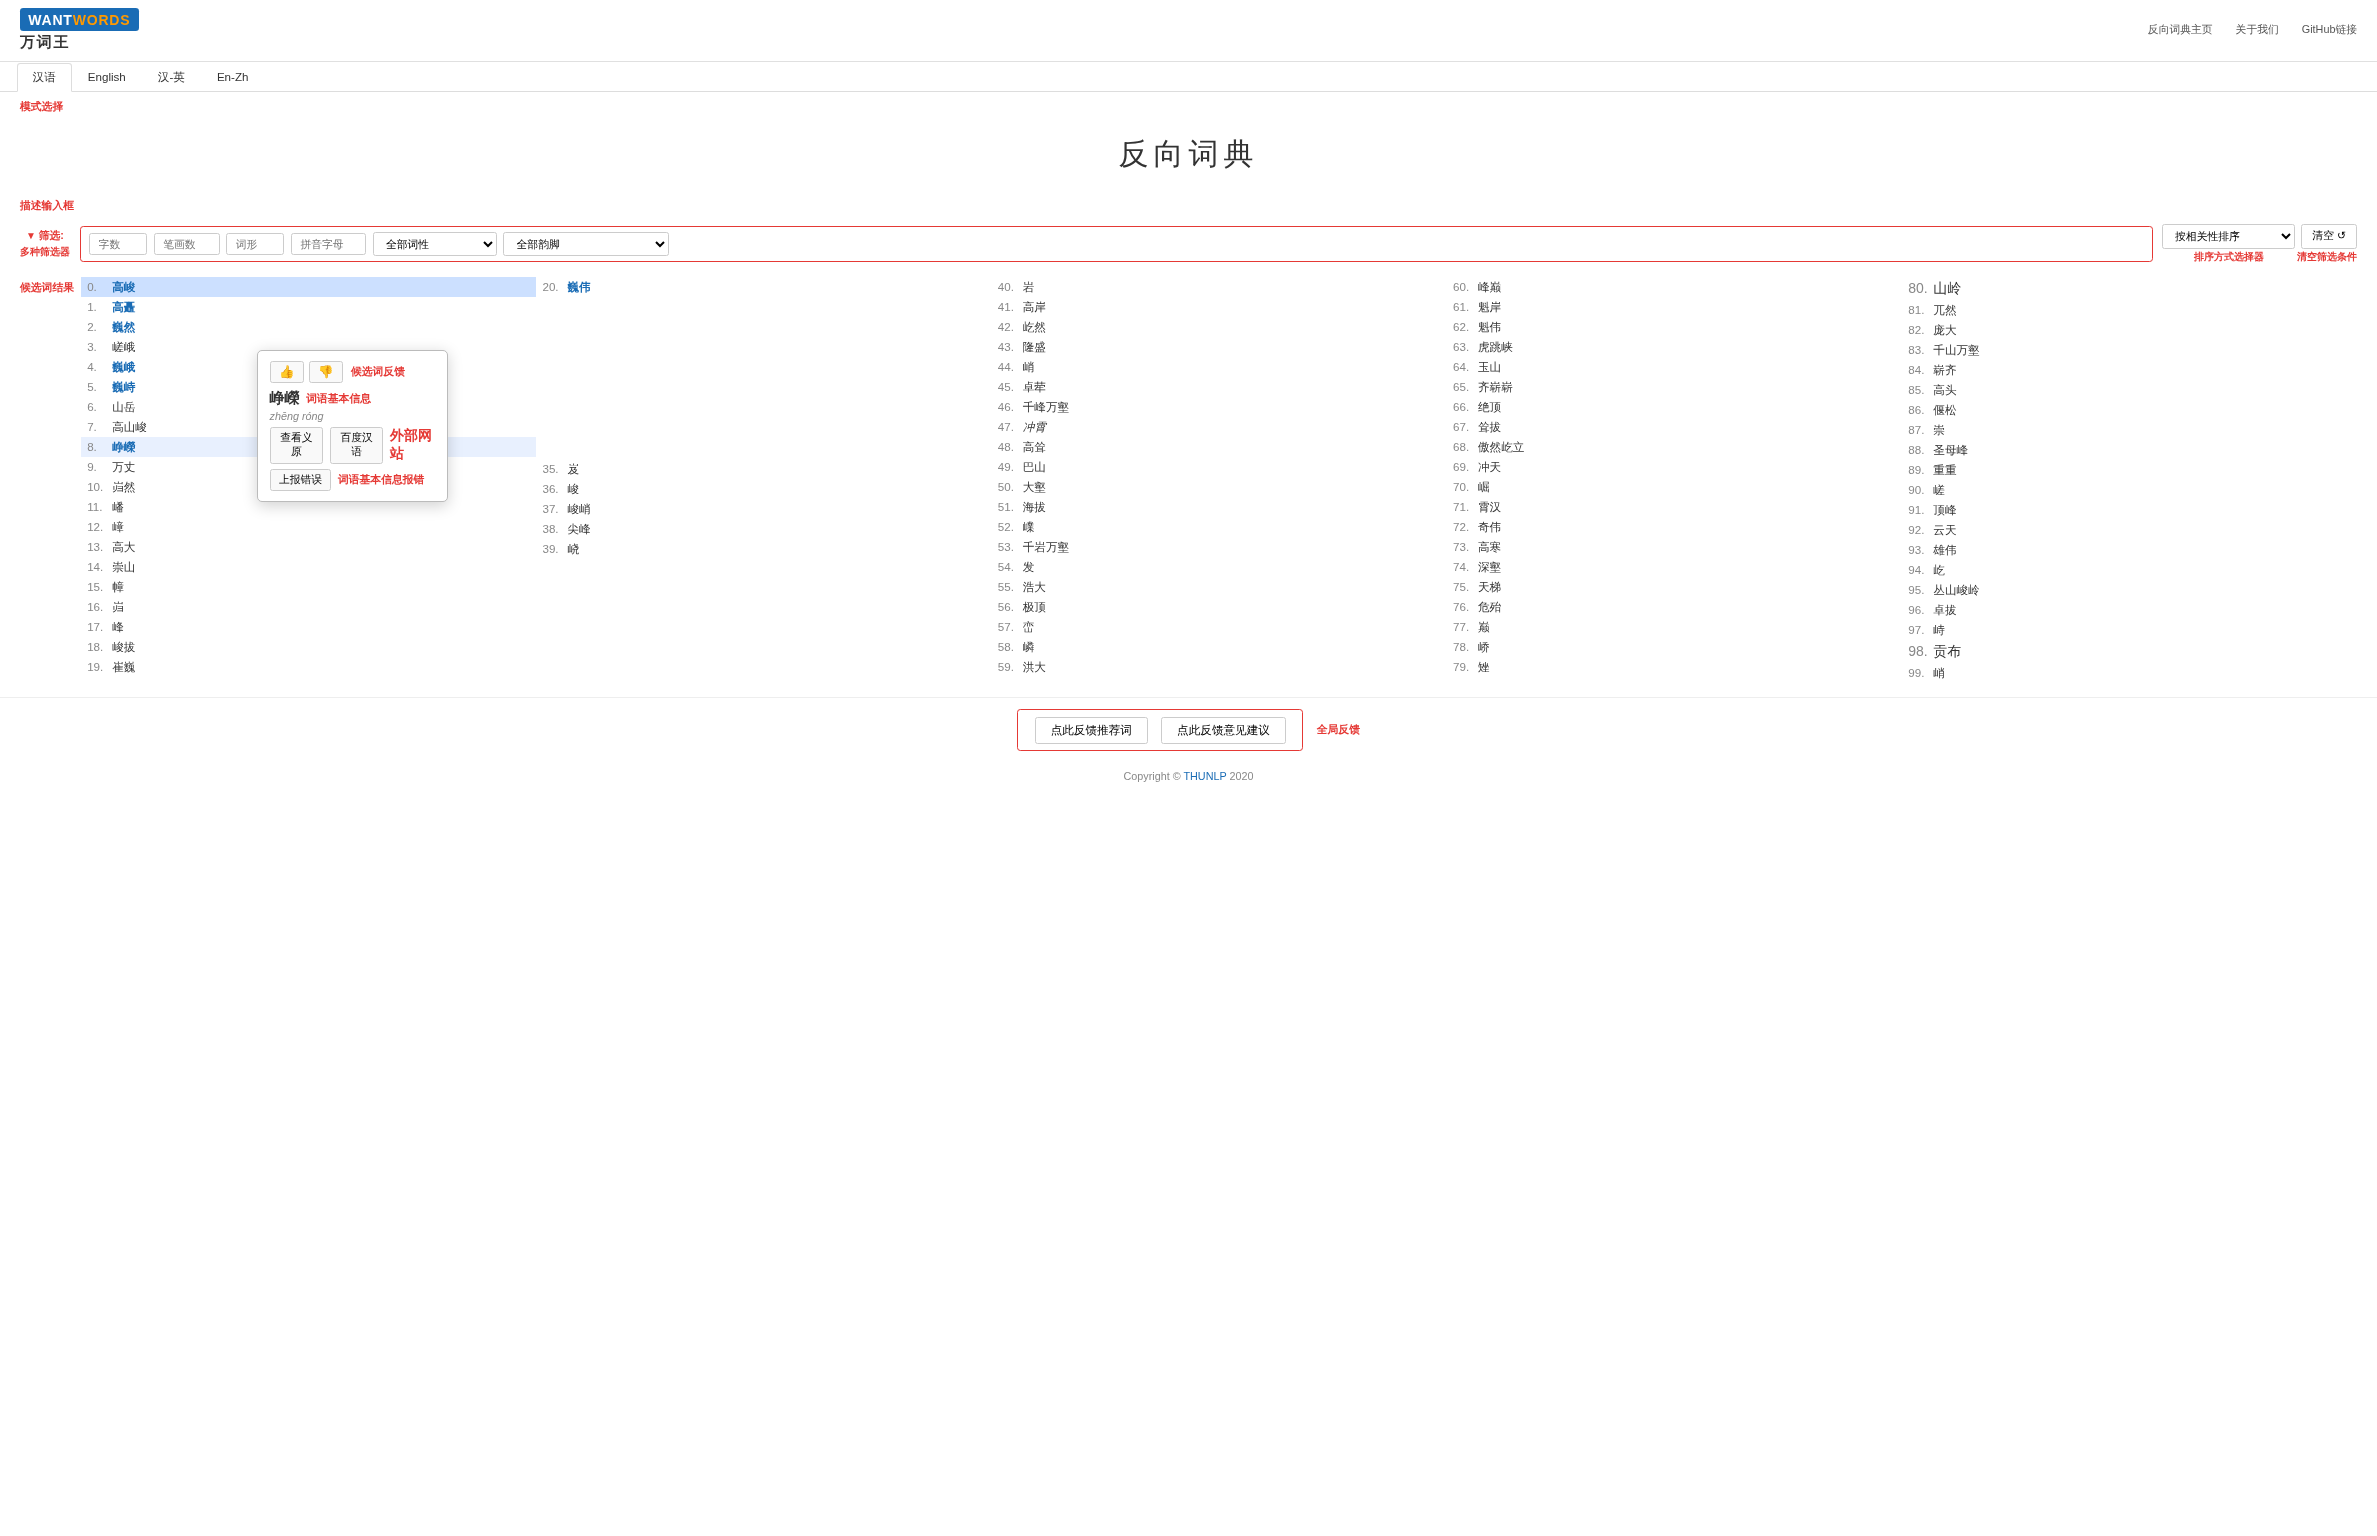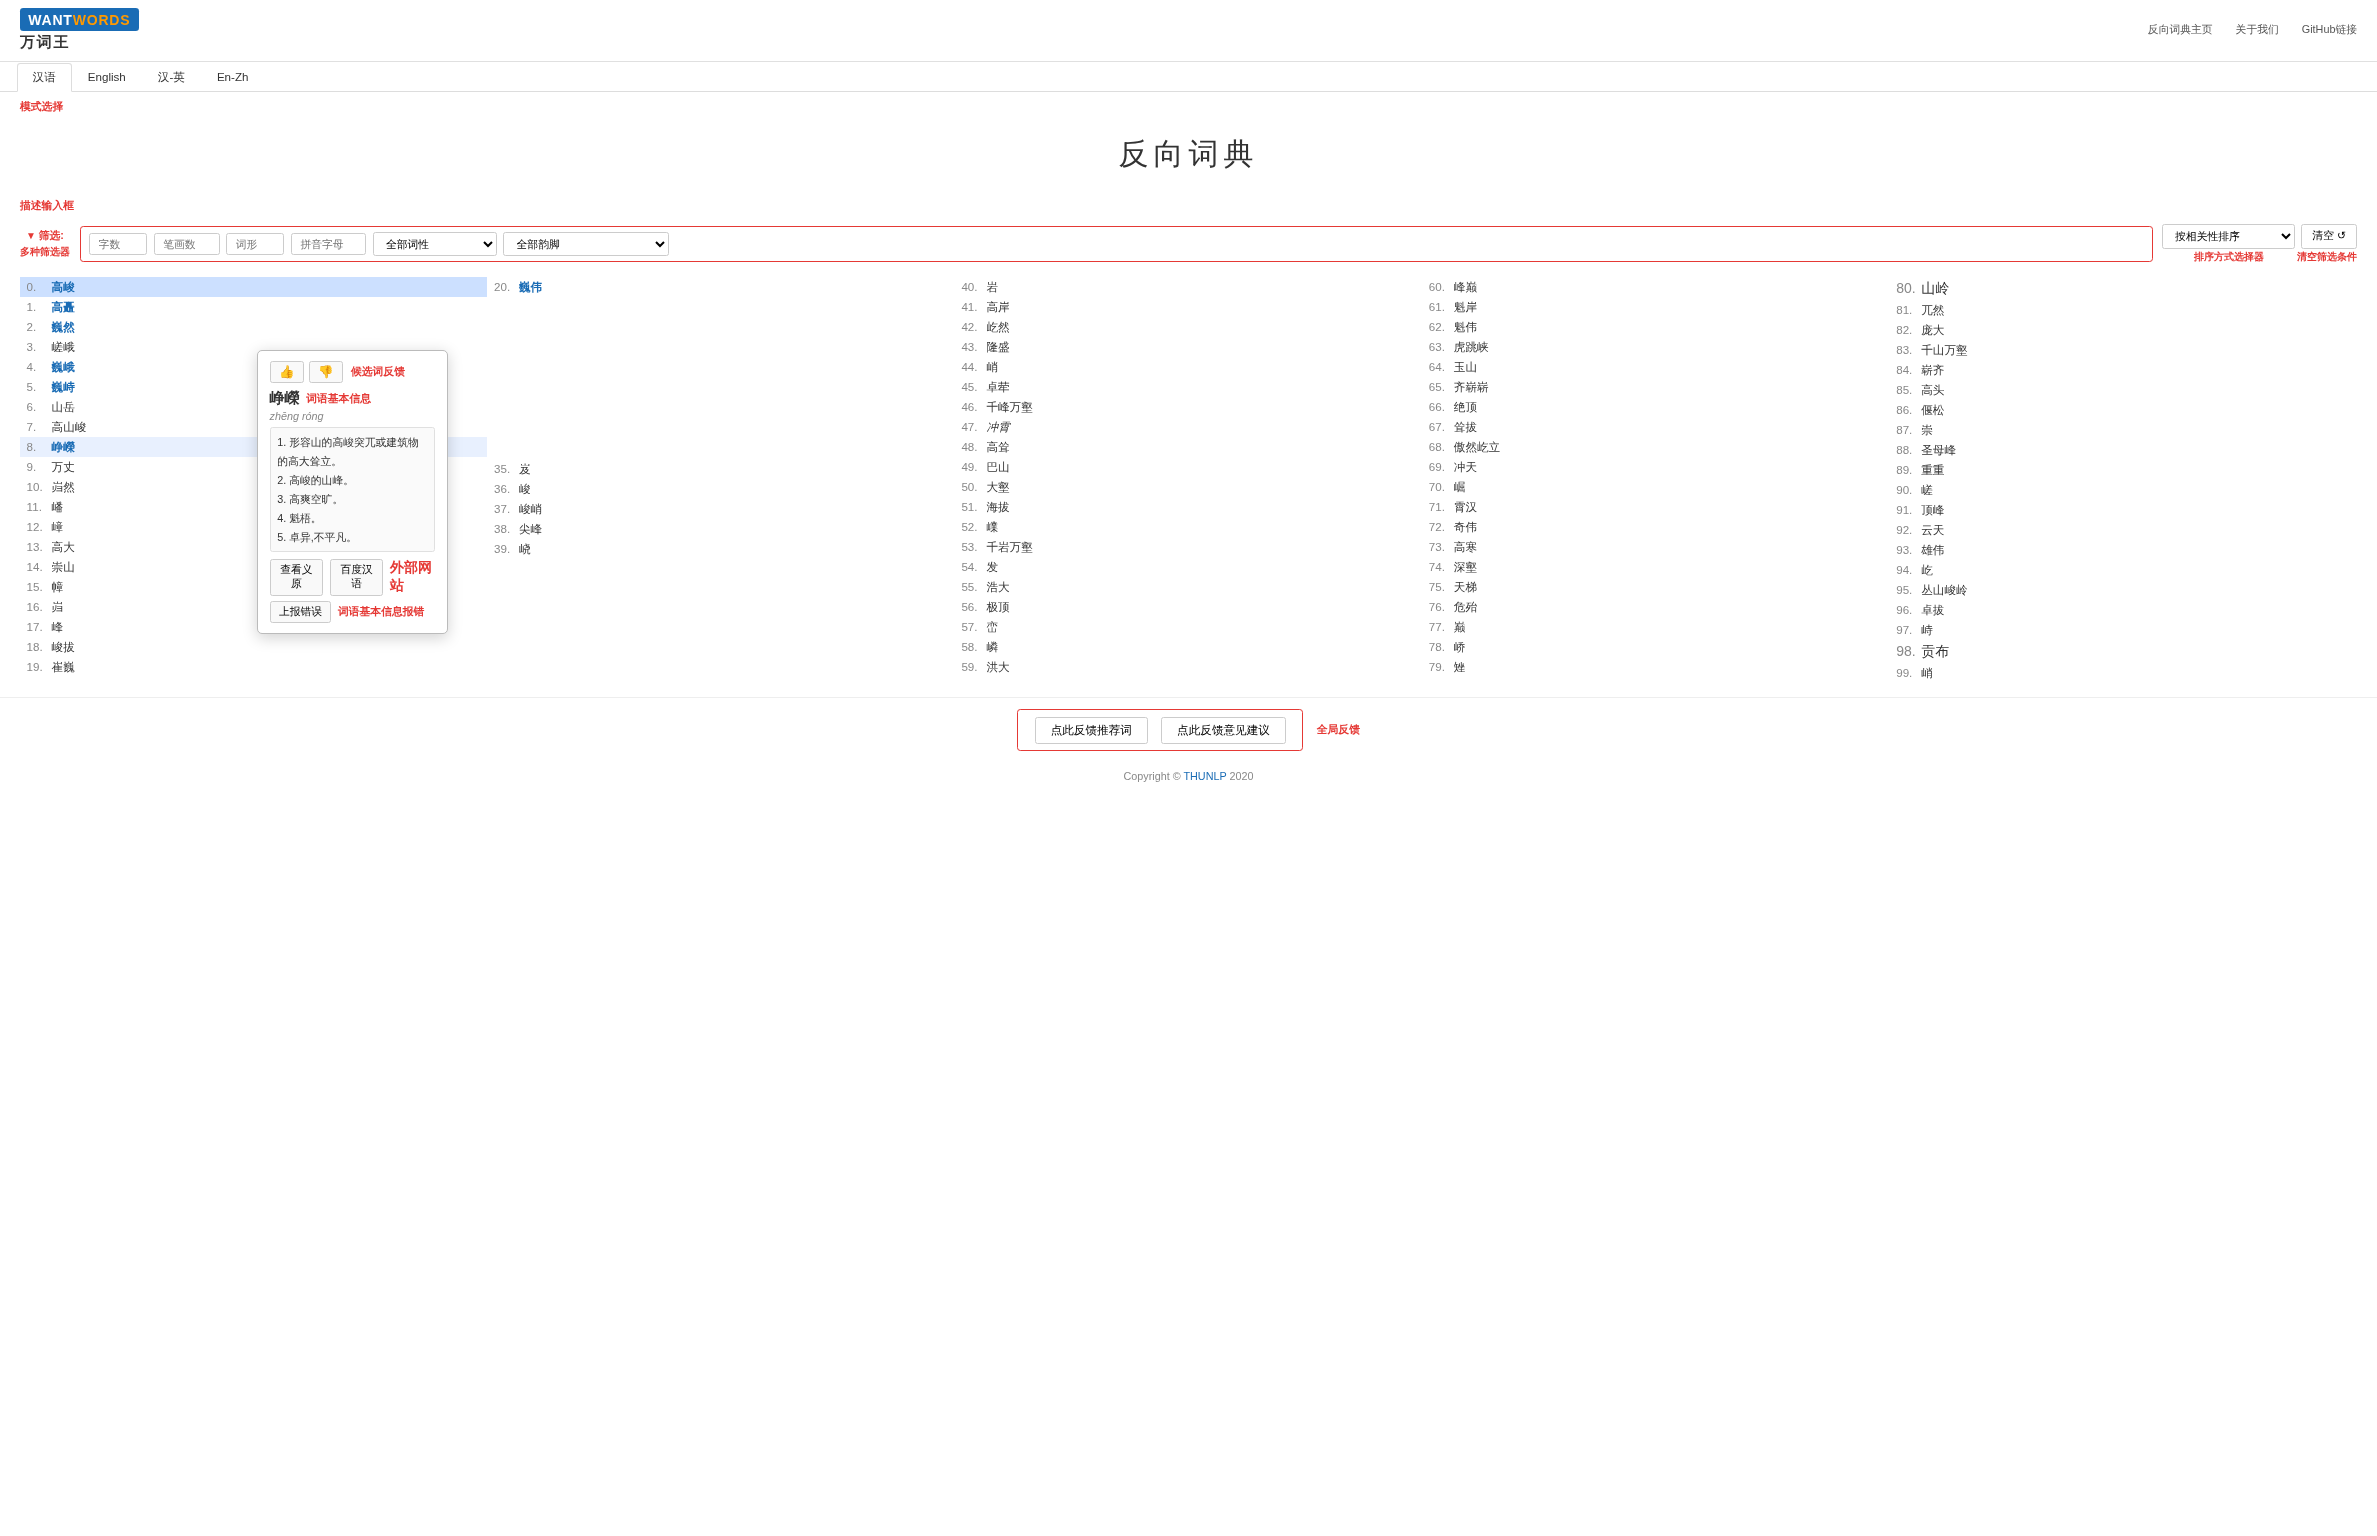--- a/index.html
+++ b/index.html
@@ -62,20 +62,23 @@
       <button style="border:0.8px solid #ccc;border-radius:2.5px;padding:4.1px 10px;font-size:10.8px;cursor:pointer;background:#fff;font-family:inherit;">清空 ↺</button>
     </div>
     <div style="display:flex;gap:33px;">
       <span style="color:#e53935;font-size:10px;font-weight:bold;">排序方式选择器</span>
       <span style="color:#e53935;font-size:10px;font-weight:bold;">清空筛选条件</span>
     </div>
   </div>
 </div>
 
 <div style="display:flex;padding:6.6px 20px;position:relative;min-height:332px;">
+  <div style="display:flex;flex-direction:column;align-items:flex-start;gap:3.3px;margin-right:6.6px;padding-top:3.3px;">
+    <span style="color:#e53935;font-size:10.8px;font-weight:bold;">候选词结果</span>
+  </div>
 
   <div style="flex:1;min-width:108px;">
     <div style="padding:2.5px 6.6px;font-size:11.6px;cursor:pointer;background:#cce0ff;"><span style="color:#888;min-width:25px;display:inline-block;">0.</span><span style="color:#1a6cb5;font-weight:bold;">高峻</span></div>
     <div style="padding:2.5px 6.6px;font-size:11.6px;cursor:pointer;"><span style="color:#888;min-width:25px;display:inline-block;">1.</span><span style="color:#1a6cb5;font-weight:bold;">高矗</span></div>
     <div style="padding:2.5px 6.6px;font-size:11.6px;cursor:pointer;"><span style="color:#888;min-width:25px;display:inline-block;">2.</span><span style="color:#1a6cb5;font-weight:bold;">巍然</span></div>
     <div style="padding:2.5px 6.6px;font-size:11.6px;cursor:pointer;"><span style="color:#888;min-width:25px;display:inline-block;">3.</span><span style="color:#333;">嵯峨</span></div>
     <div style="padding:2.5px 6.6px;font-size:11.6px;cursor:pointer;"><span style="color:#888;min-width:25px;display:inline-block;">4.</span><span style="color:#1a6cb5;font-weight:bold;">巍峨</span></div>
     <div style="padding:2.5px 6.6px;font-size:11.6px;cursor:pointer;"><span style="color:#888;min-width:25px;display:inline-block;">5.</span><span style="color:#1a6cb5;font-weight:bold;">巍峙</span></div>
     <div style="padding:2.5px 6.6px;font-size:11.6px;cursor:pointer;"><span style="color:#888;min-width:25px;display:inline-block;">6.</span><span style="color:#333;">山岳</span></div>
     <div style="padding:2.5px 6.6px;font-size:11.6px;cursor:pointer;"><span style="color:#888;min-width:25px;display:inline-block;">7.</span><span style="color:#333;">高山峻</span></div>
@@ -193,27 +196,20 @@
       <span style="color:#e53935;font-size:10.8px;font-weight:bold;margin-left:3.3px;">候选词反馈</span>
     </div>
 
     <div style="display:flex;align-items:center;gap:6.6px;margin-bottom:1.7px;">
       <span style="font-size:15px;font-weight:bold;color:#333;">峥嶸</span>
       <span style="color:#e53935;font-size:10.8px;font-weight:bold;">词语基本信息</span>
     </div>
 
     <div style="font-size:10.8px;color:#888;margin-bottom:5px;font-style:italic;">zhēng róng</div>
 
-    <div style="font-size:10.8px;color:#333;line-height:1.75;border:0.8px solid #e0e0e0;border-radius:2.5px;padding:5px 6.6px;margin-bottom:6.6px;background:#fafafa;">
-      <div>1. 形容山的高峻突兀或建筑物的高大耸立。</div>
-      <div>2. 高峻的山峰。</div>
-      <div>3. 高爽空旷。</div>
-      <div>4. 魁梧。</div>
-      <div>5. 卓异,不平凡。</div>
-    </div>
 
     <div style="display:flex;align-items:center;gap:6.6px;margin-bottom:5px;">
       <button style="border:0.8px solid #ccc;border-radius:2.5px;padding:3.3px 8.3px;cursor:pointer;background:#f9f9f9;font-size:10.8px;font-family:inherit;">查看义原</button>
       <button style="border:0.8px solid #ccc;border-radius:2.5px;padding:3.3px 8.3px;cursor:pointer;background:#f9f9f9;font-size:10.8px;font-family:inherit;">百度汉语</button>
       <span style="color:#e53935;font-size:14px;font-weight:bold;">外部网站</span>
     </div>
 
     <div style="display:flex;align-items:center;gap:6.6px;">
       <button style="border:0.8px solid #ccc;border-radius:2.5px;padding:3.3px 8.3px;cursor:pointer;background:#f9f9f9;font-size:10.8px;font-family:inherit;">上报错误</button>
       <span style="color:#e53935;font-size:10.8px;font-weight:bold;">词语基本信息报错</span>

